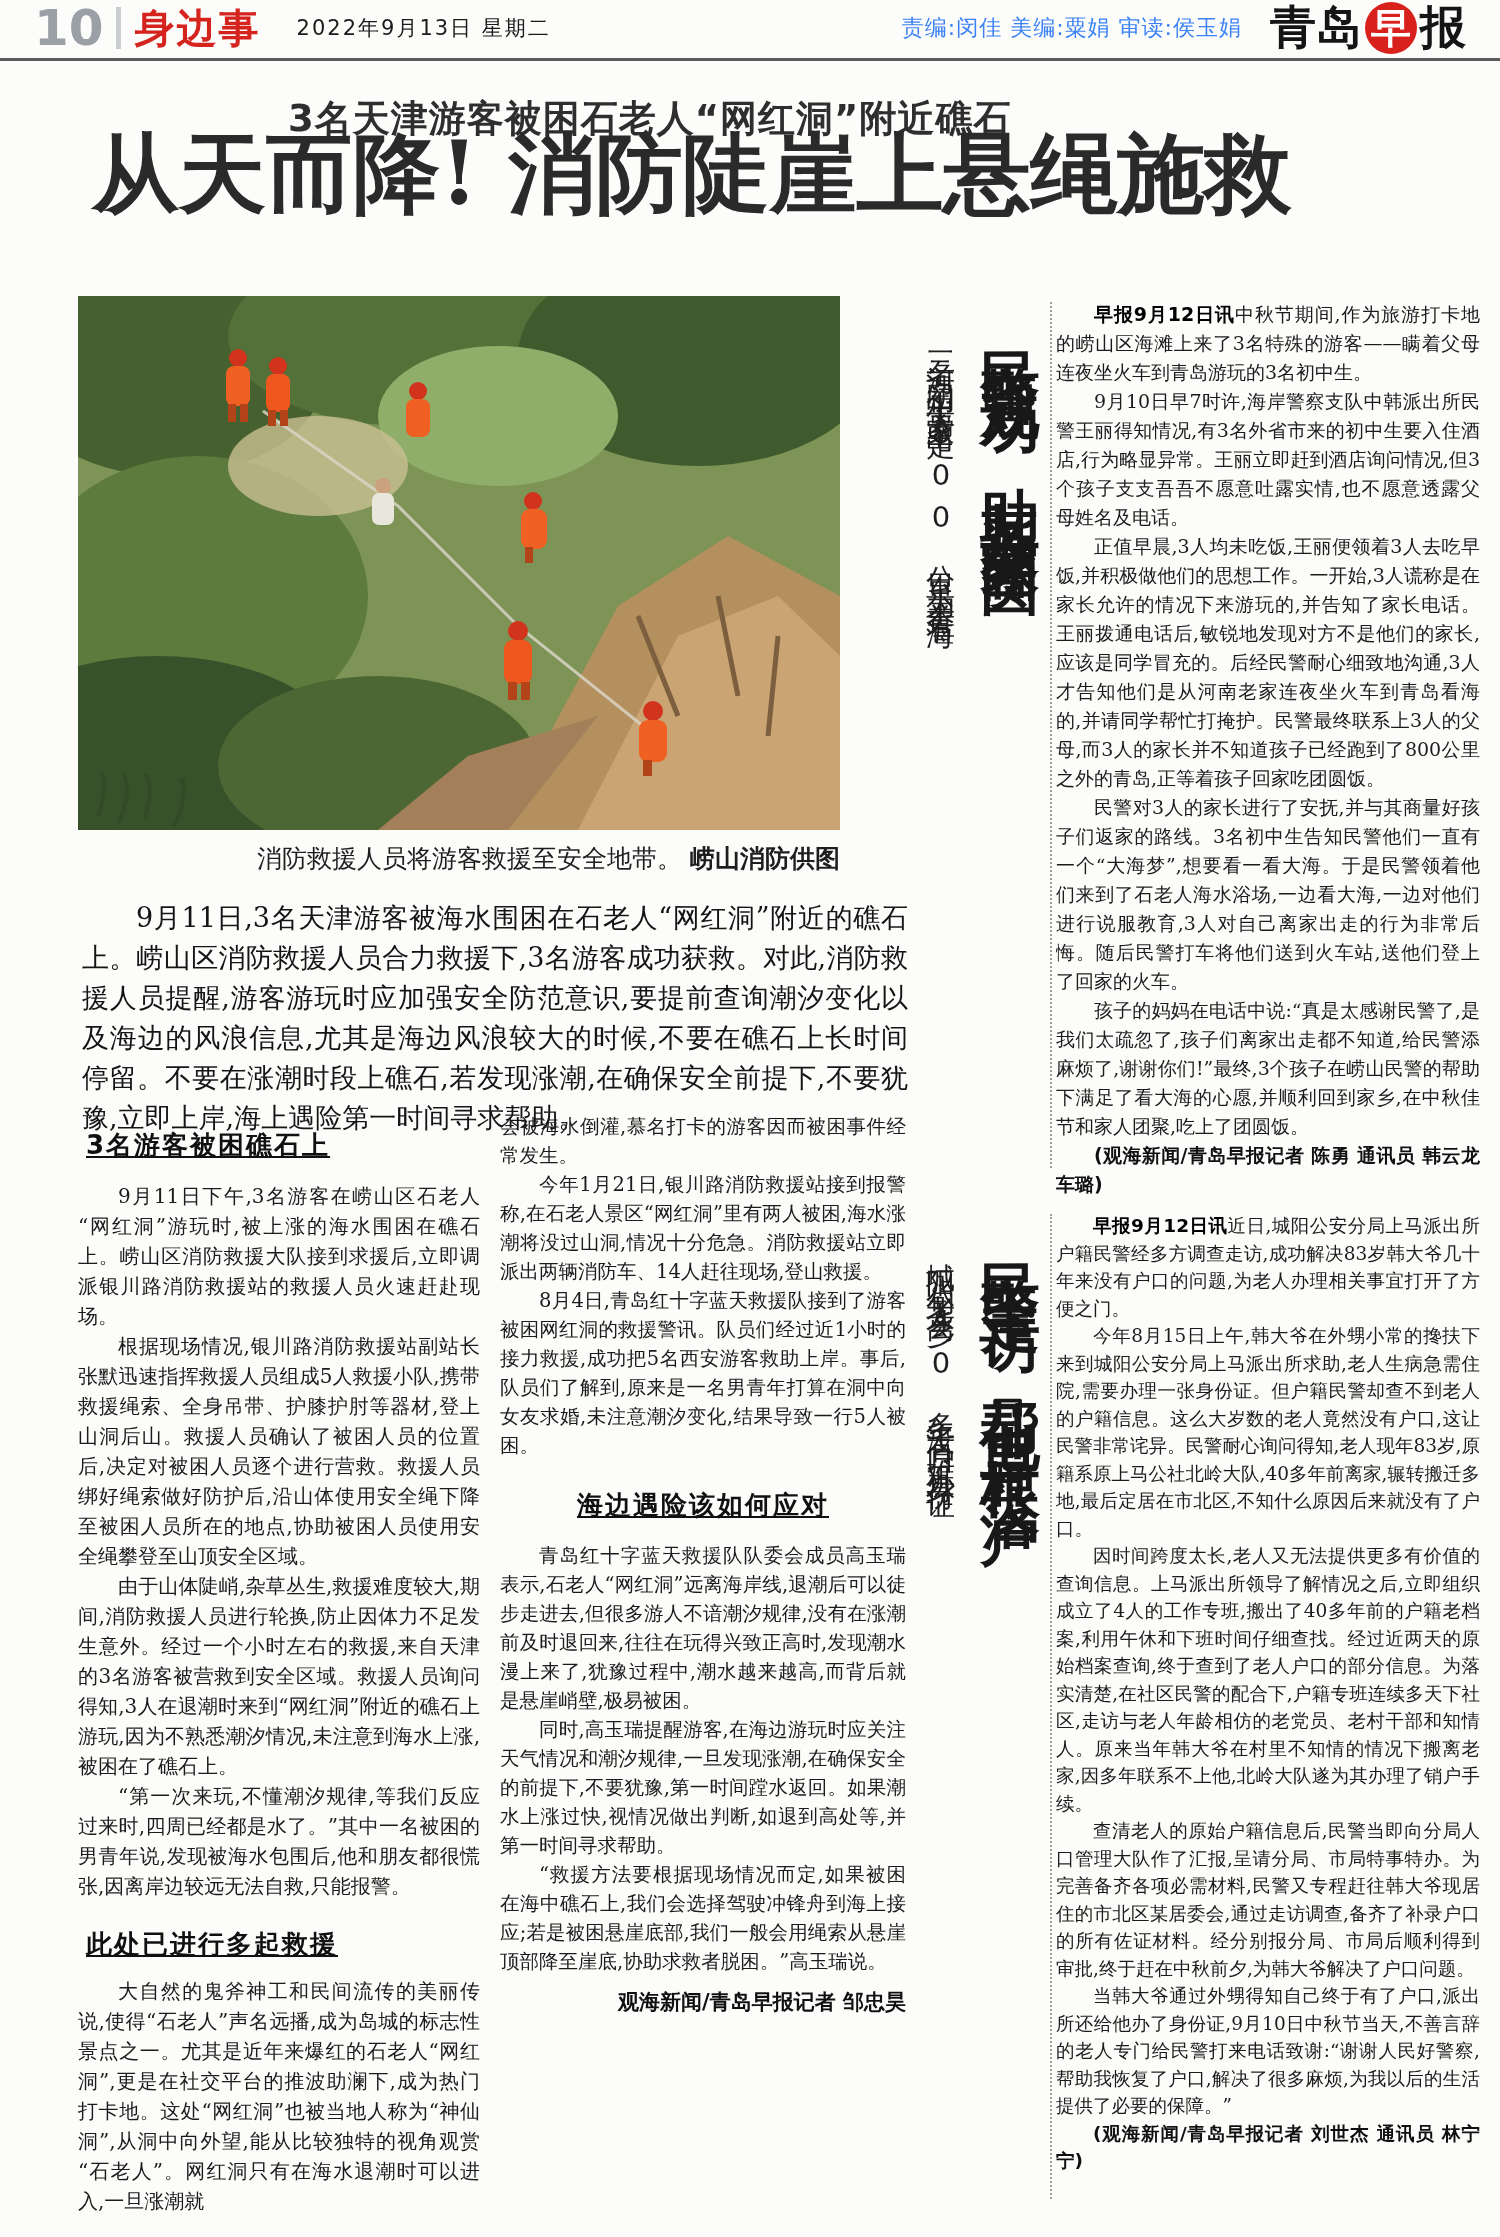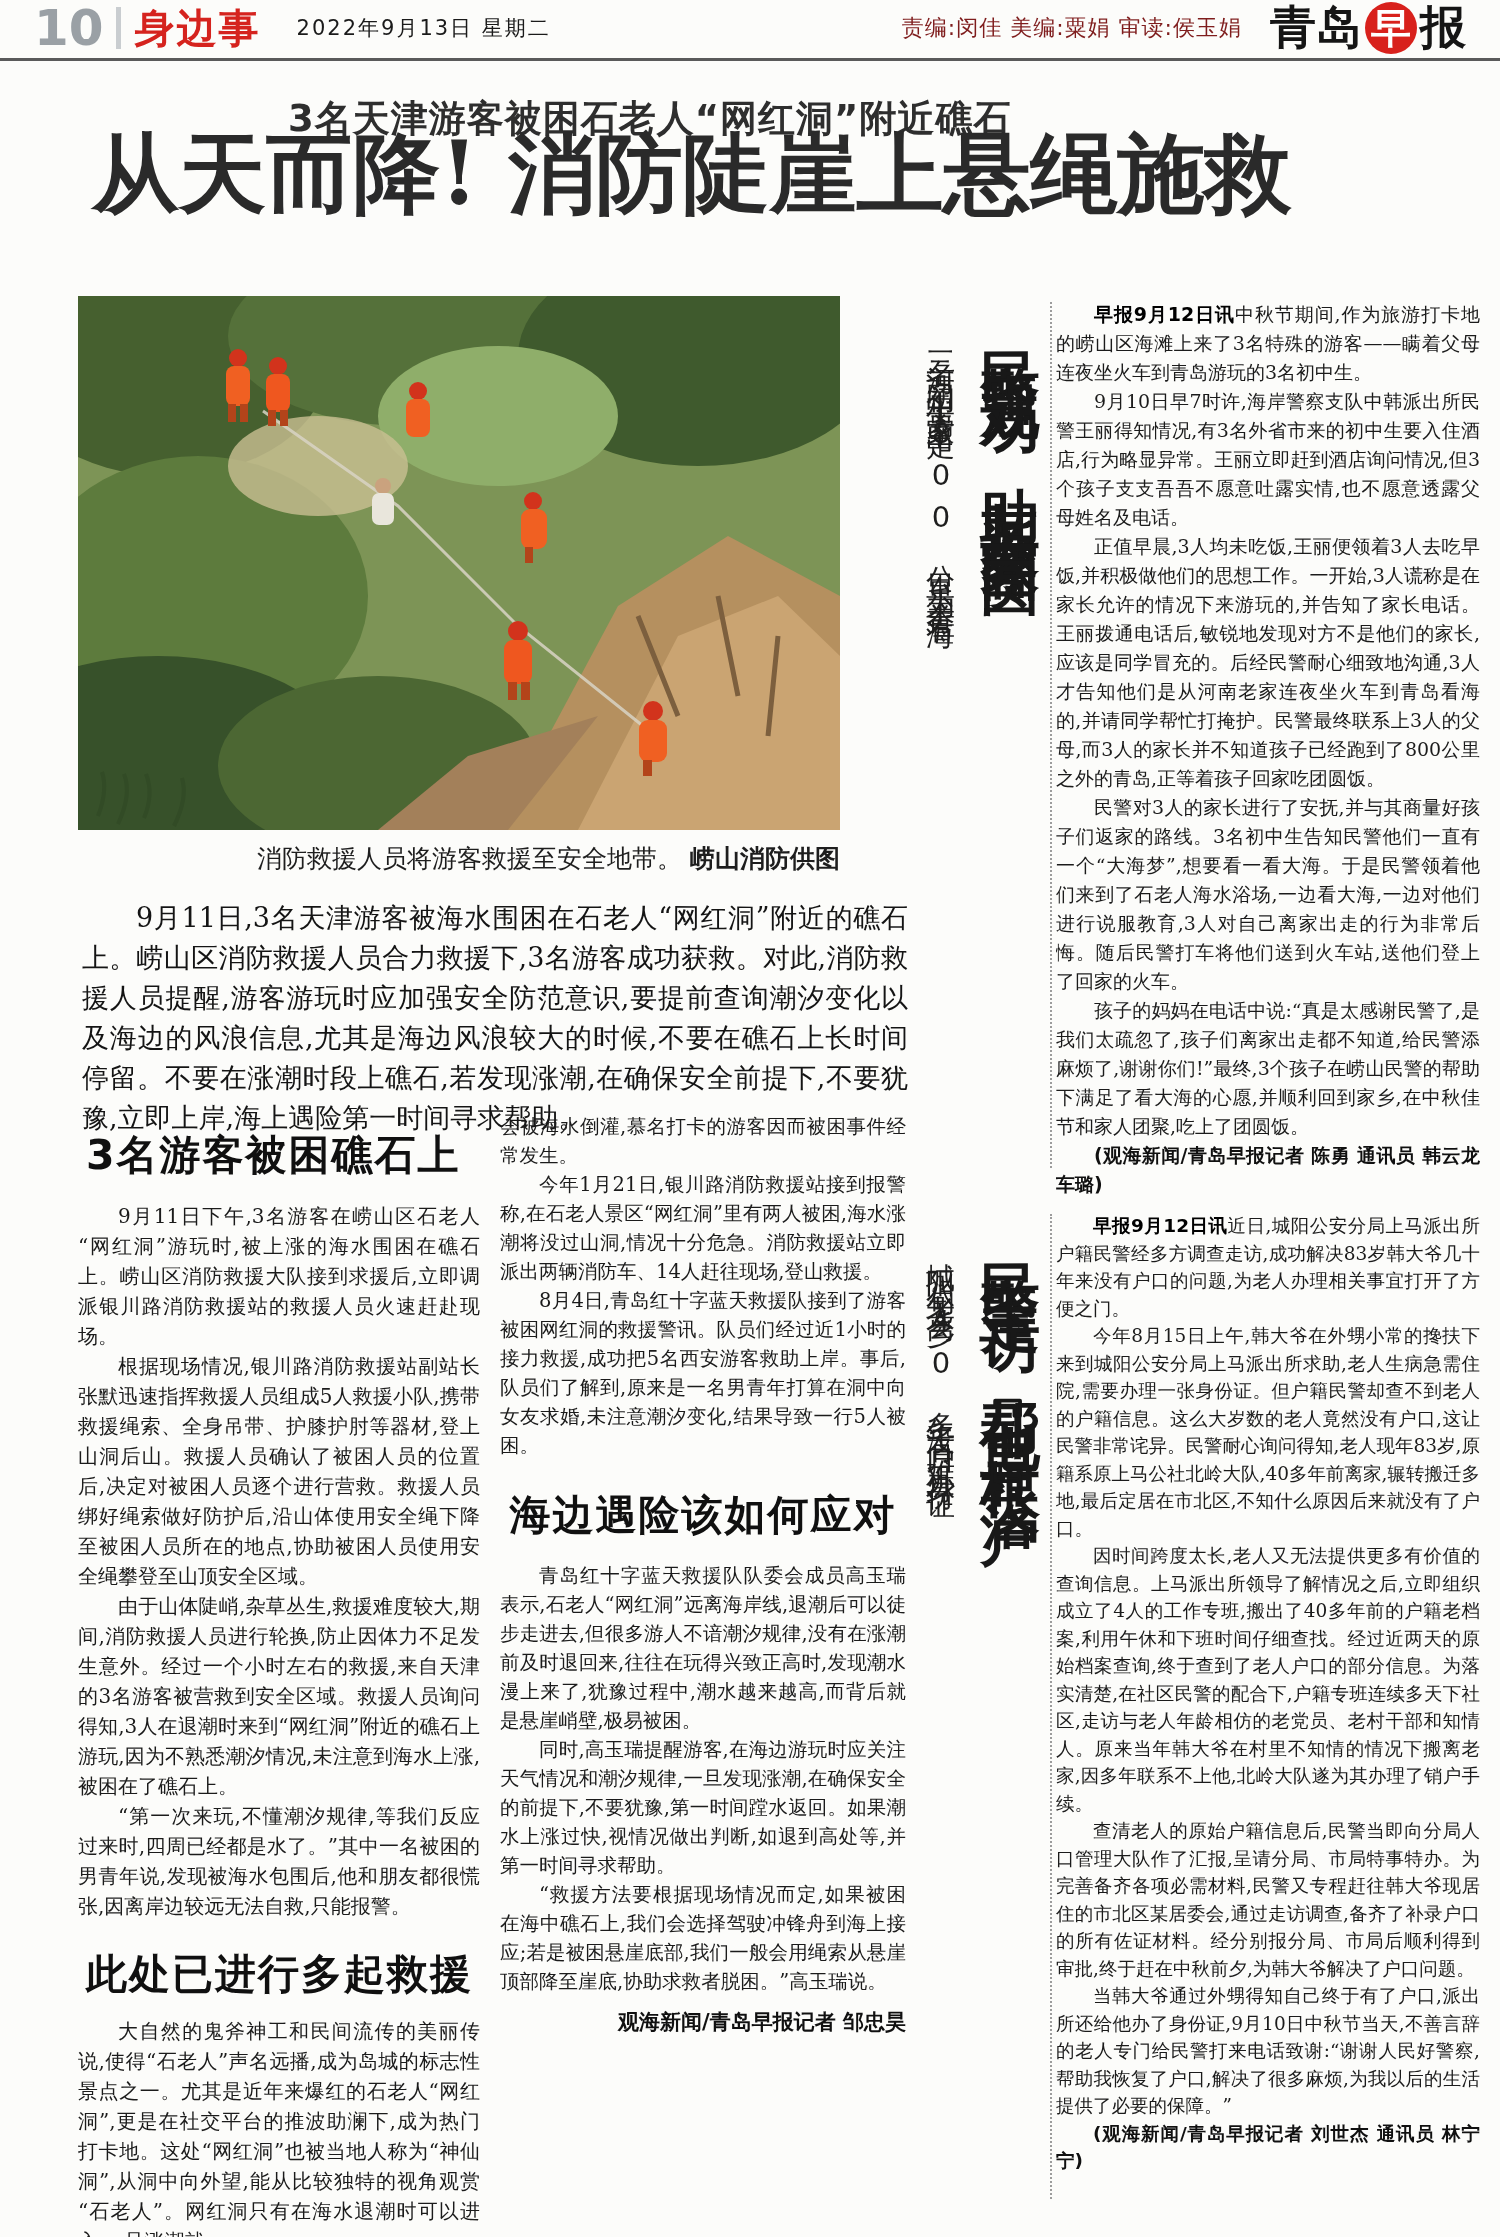--- a/index.html
+++ b/index.html
@@ -8,21 +8,21 @@
     background:#fcfcfa;color:#1c1c1c;
     font-family:"DejaVu Sans", sans-serif;
   }
   
   .header{position:absolute;top:0;left:34px;right:34px;height:56px;display:flex;align-items:center;}
   .pagenum{font-size:50px;font-weight:bold;color:#9aa0a5;line-height:56px;}
   .header-bar{width:5px;height:42px;background:#c9cdd0;margin:0 14px 0 12px;}
   .section-name{font-size:40px;font-weight:900;color:#d5231e;letter-spacing:2px;}
   .header-date{font-size:21px;color:#1a1a1a;margin-left:36px;letter-spacing:2px;}
   .header-spacer{flex:1;}
-  .editors{font-size:22px;color:#7f1d1d;margin-right:28px;letter-spacing:1px;}
+  .editors{font-size:22px;color:#3b82f6;margin-right:28px;letter-spacing:1px;}
   .masthead{display:flex;align-items:center;font-weight:900;font-size:46px;color:#151515;}
   .masthead-circle{width:52px;height:52px;border-radius:50%;background:#d8211c;color:#fff;
     display:flex;align-items:center;justify-content:center;font-size:40px;font-weight:900;margin:0 3px;}
   .header-rule{position:absolute;top:58px;left:0;width:1500px;border-top:3px solid #5a5a5a;}
 
   
   .kicker{position:absolute;top:94px;left:288px;font-size:37px;font-weight:600;color:#2e2e2e;letter-spacing:1px;}
   .headline{position:absolute;top:116px;left:92px;width:1330px;font-size:87px;font-weight:900;
     font-family:"DejaVu Serif", serif;color:#2a2a2a;white-space:nowrap;letter-spacing:0;}
 
@@ -38,21 +38,21 @@
   .intro p{margin:0;font-size:27px;line-height:40px;text-indent:2em;text-align:justify;
     font-family:"DejaVu Serif", serif;color:#141414;}
 
   
   .colL{position:absolute;left:78px;top:1122px;width:402px;}
   .colM{position:absolute;left:500px;top:1112px;width:406px;}
   .colL p,.colM p{margin:0;font-size:20px;line-height:30px;text-align:justify;text-indent:2em;
     font-family:"DejaVu Serif", serif;color:#1b1b1b;}
   .colM p{font-size:19.5px;line-height:29px;}
   p.noindent{text-indent:0;}
-  .col-h{font-size:41px;font-weight:900;color:#101010;margin:6px 0 18px 8px;letter-spacing:2px;}
+  .col-h{font-size:26px;font-weight:900;color:#101010;margin:6px 0 18px 8px;letter-spacing:2px;text-decoration:underline;}
   .col-h2{margin:26px 0 14px 8px;}
   .colM .col-h{text-align:center;margin:28px 0 18px;}
   .credit-mid{text-align:right;font-weight:bold;font-size:21px;margin-top:12px;color:#101010;
     font-family:"DejaVu Sans", sans-serif;}
 
   
   .vh{position:absolute;writing-mode:vertical-rl;width:134px;}
   .vh1{left:914px;top:304px;height:880px;}
   .vh2{left:914px;top:1216px;height:980px;}
   .vh-main{font-size:60px;font-weight:900;font-family:"DejaVu Serif", serif;color:#181818;

